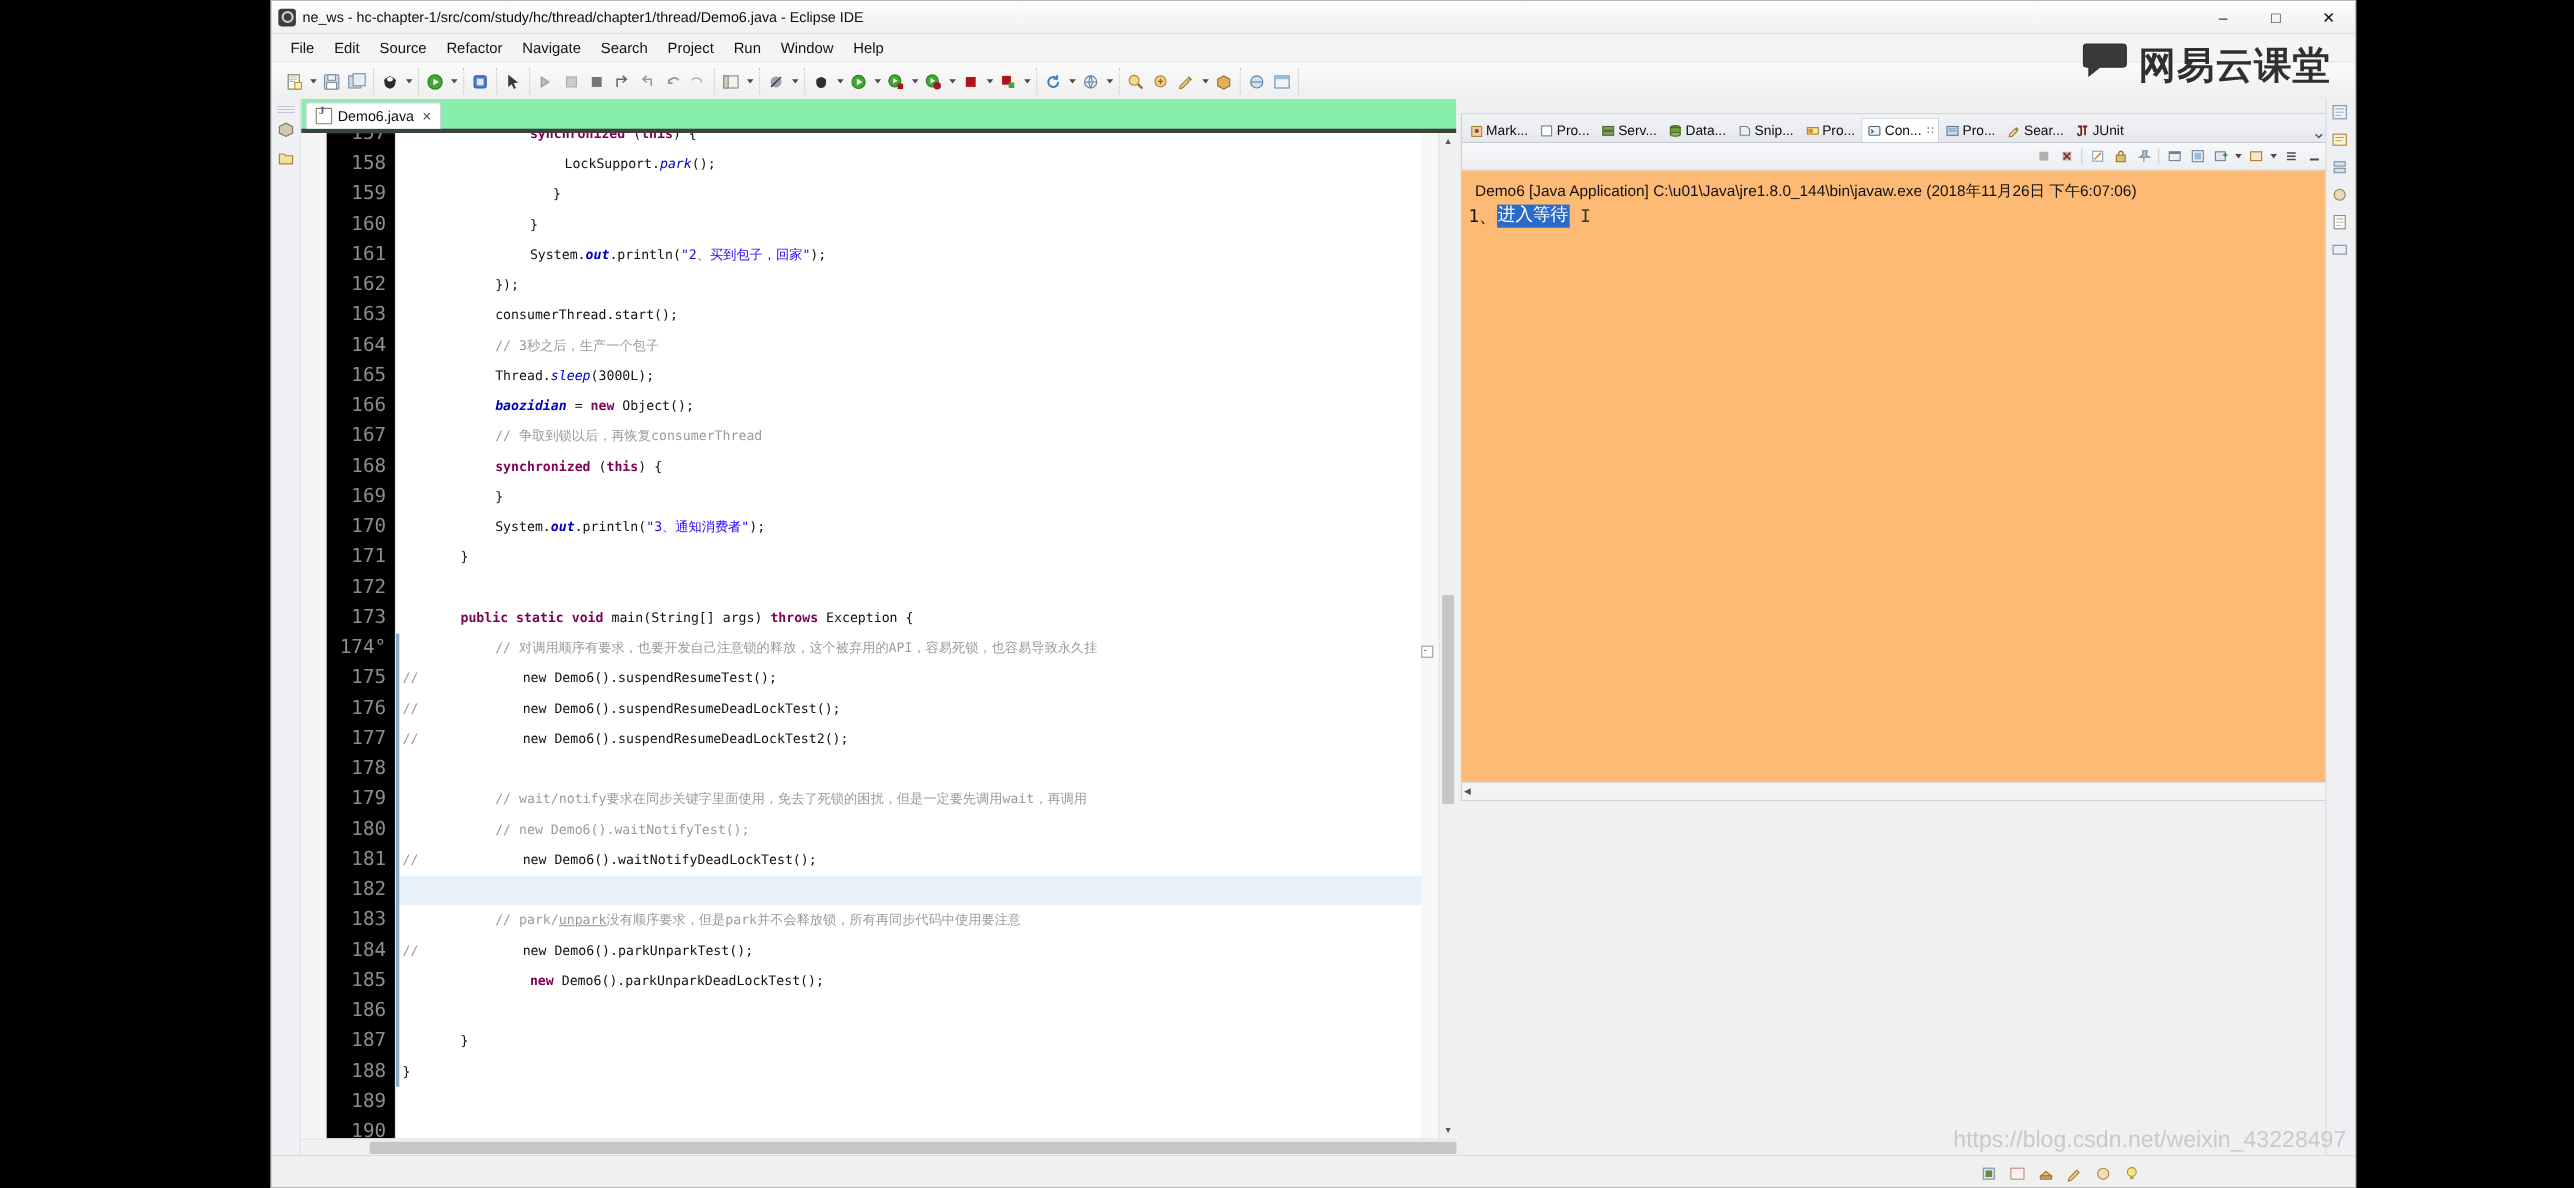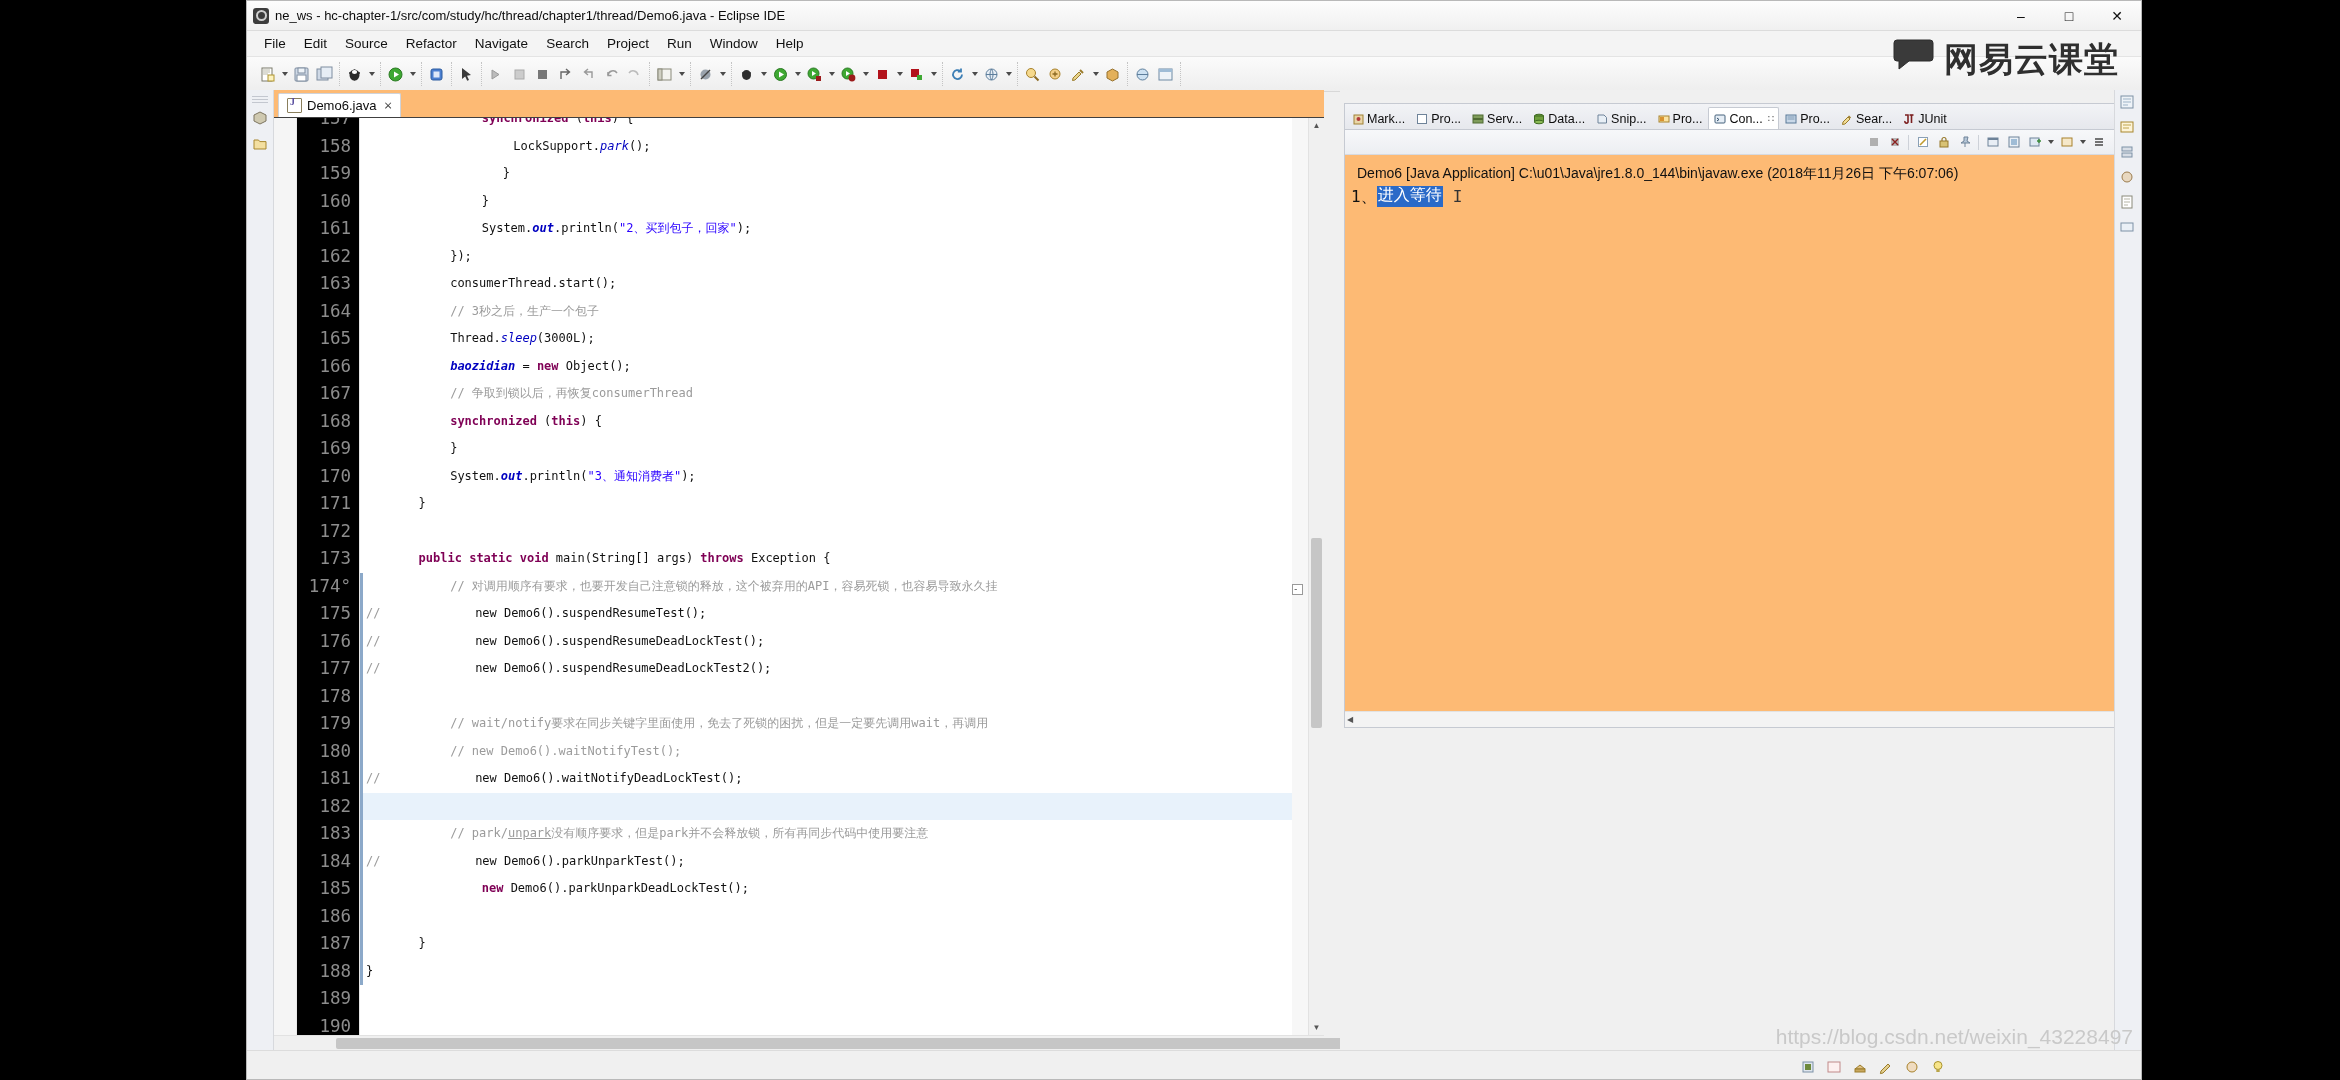--- a/index.html
+++ b/index.html
@@ -50,22 +50,22 @@
 
   
   .rail{width:26px;background:#eef0f4;border-right:1px solid #d7d9dd;padding-top:6px;
         display:flex;flex-direction:column;align-items:center;}
   .rail .rh{width:16px;height:7px;background:repeating-linear-gradient(#c3c7cf 0 1px,transparent 1px 3px);
         margin-bottom:6px;}
   .rail .ri{width:18px;height:18px;margin-bottom:8px;display:flex;align-items:center;justify-content:center;}
 
   
   .editor-area{width:1050px;display:flex;flex-direction:column;background:#fff;}
-  .tabstrip{height:27px;background:#fdba74;display:flex;align-items:flex-end;
-            border-bottom:1px solid #404040;}
+  .tabstrip{height:27px;background:#86efac;display:flex;align-items:flex-end;
+            border-bottom:4px solid #404040;}
   .etab{height:23px;background:#fff;border:1px solid #cfd3da;border-bottom:none;
         display:flex;align-items:center;padding:0 8px;margin-left:4px;font-size:13px;color:#0c0c0c;
         border-radius:2px 2px 0 0;}
   .etab .jicon{width:13px;height:13px;margin-right:5px;position:relative;background:#fff;
         border:1px solid #8a7f5c;border-radius:1px;}
   .etab .jicon:after{content:"J";position:absolute;left:2px;top:-3px;font-size:10px;color:#5a4fa0;
         font-family:"Liberation Serif",serif;font-weight:bold;}
   .etab .xmark{margin-left:7px;font-size:11px;color:#444;letter-spacing:-1px;}
 
   .codewrap{flex:1;display:flex;position:relative;overflow:hidden;background:#fff;}
@@ -91,21 +91,21 @@
   
   .vscroll{width:15px;background:#f0f0f0;border-left:1px solid #e2e2e2;position:relative;}
   .vthumb{position:absolute;left:2px;width:11px;background:#c6c6c6;border-radius:2px;}
   .vtop,.vbot{position:absolute;left:0;width:15px;height:15px;display:flex;align-items:center;justify-content:center;font-size:8px;color:#555;}
   .vtop{top:0;} .vbot{bottom:0;}
 
   .hscroll{height:15px;background:#f0f0f0;border-top:1px solid #e2e2e2;position:relative;}
   .hthumb{position:absolute;top:2px;height:11px;background:#c6c6c6;border-radius:2px;}
 
   
-  .rightcol{flex:1;display:flex;flex-direction:column;background:#f0f0f0;position:relative;margin-left:16px;}
+  .rightcol{flex:1;display:flex;flex-direction:column;background:#f0f0f0;position:relative;}
   .viewstack{position:absolute;left:4px;top:13px;width:812px;height:625px;background:#f6f7f9;
              border:1px solid #c6cad2;box-sizing:border-box;display:flex;flex-direction:column;}
   .vtabs{height:25px;background:linear-gradient(#f2f3f6,#e6e8ed);display:flex;align-items:flex-end;
          padding-left:2px;border-bottom:1px solid #c6cad2;}
   .vtab{height:21px;display:flex;align-items:center;padding:0 5px;font-size:12.5px;color:#0c0c0c;
         white-space:nowrap;margin-right:1px;}
   .vtab.active{background:#fff;border:1px solid #c6cad2;border-bottom:none;border-radius:2px 2px 0 0;}
   .vtab .vi{width:12px;height:12px;margin-right:3px;display:inline-block;}
   .vtab .pin{margin-left:5px;font-size:10px;color:#555;letter-spacing:-1px;}
   .vtabs-right{margin-left:auto;display:flex;align-items:center;padding-right:4px;}

